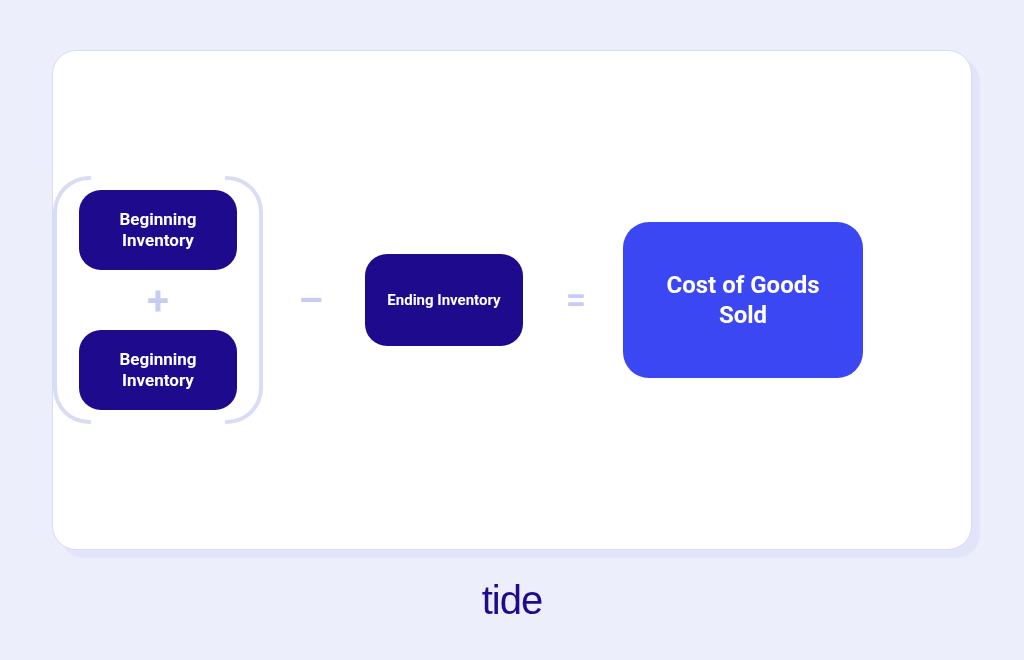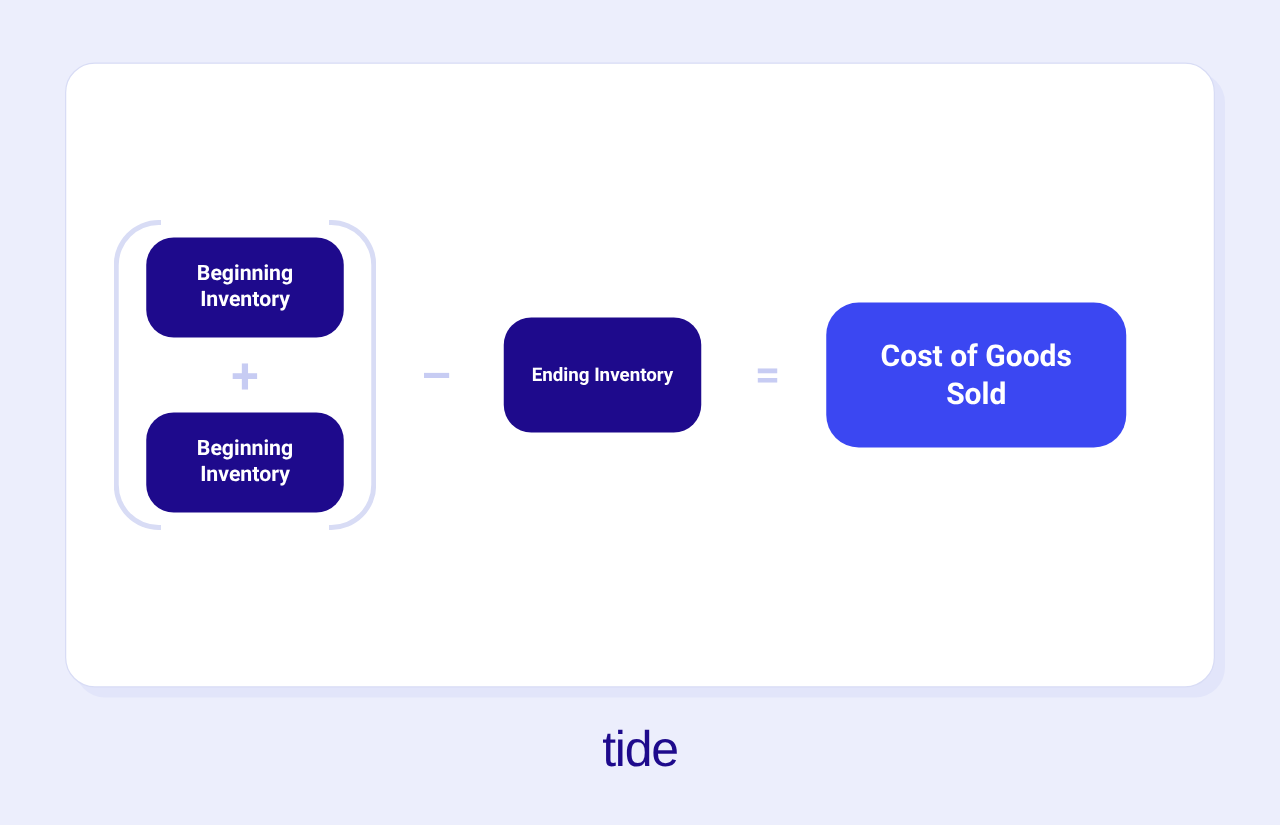--- a/index.html
+++ b/index.html
@@ -21,21 +21,21 @@
 
     .card {
       width: 920px;
       height: 500px;
       background: #ffffff;
       border-radius: 24px;
       border: 1px solid #d8dcf5;
       box-shadow: 8px 8px 0 0 #e2e5fa;
       display: flex;
       align-items: center;
-      padding: 0 40px 0 64px;
+      padding: 0 40px 0 26px;
     }
 
     .formula-row {
       display: flex;
       align-items: center;
       width: 100%;
     }
 
     .paren-group {
       position: relative;
@@ -92,21 +92,21 @@
 
     .pill-medium {
       width: 158px;
       height: 92px;
       font-size: 15px;
     }
 
     .pill-large {
       background: #3b47f2;
       width: 240px;
-      height: 116px;
+      height: 156px;
       font-size: 24px;
       border-radius: 26px;
     }
 
     .op {
       color: #c7ccf3;
       font-size: 40px;
       font-weight: 600;
       display: flex;
       align-items: center;

